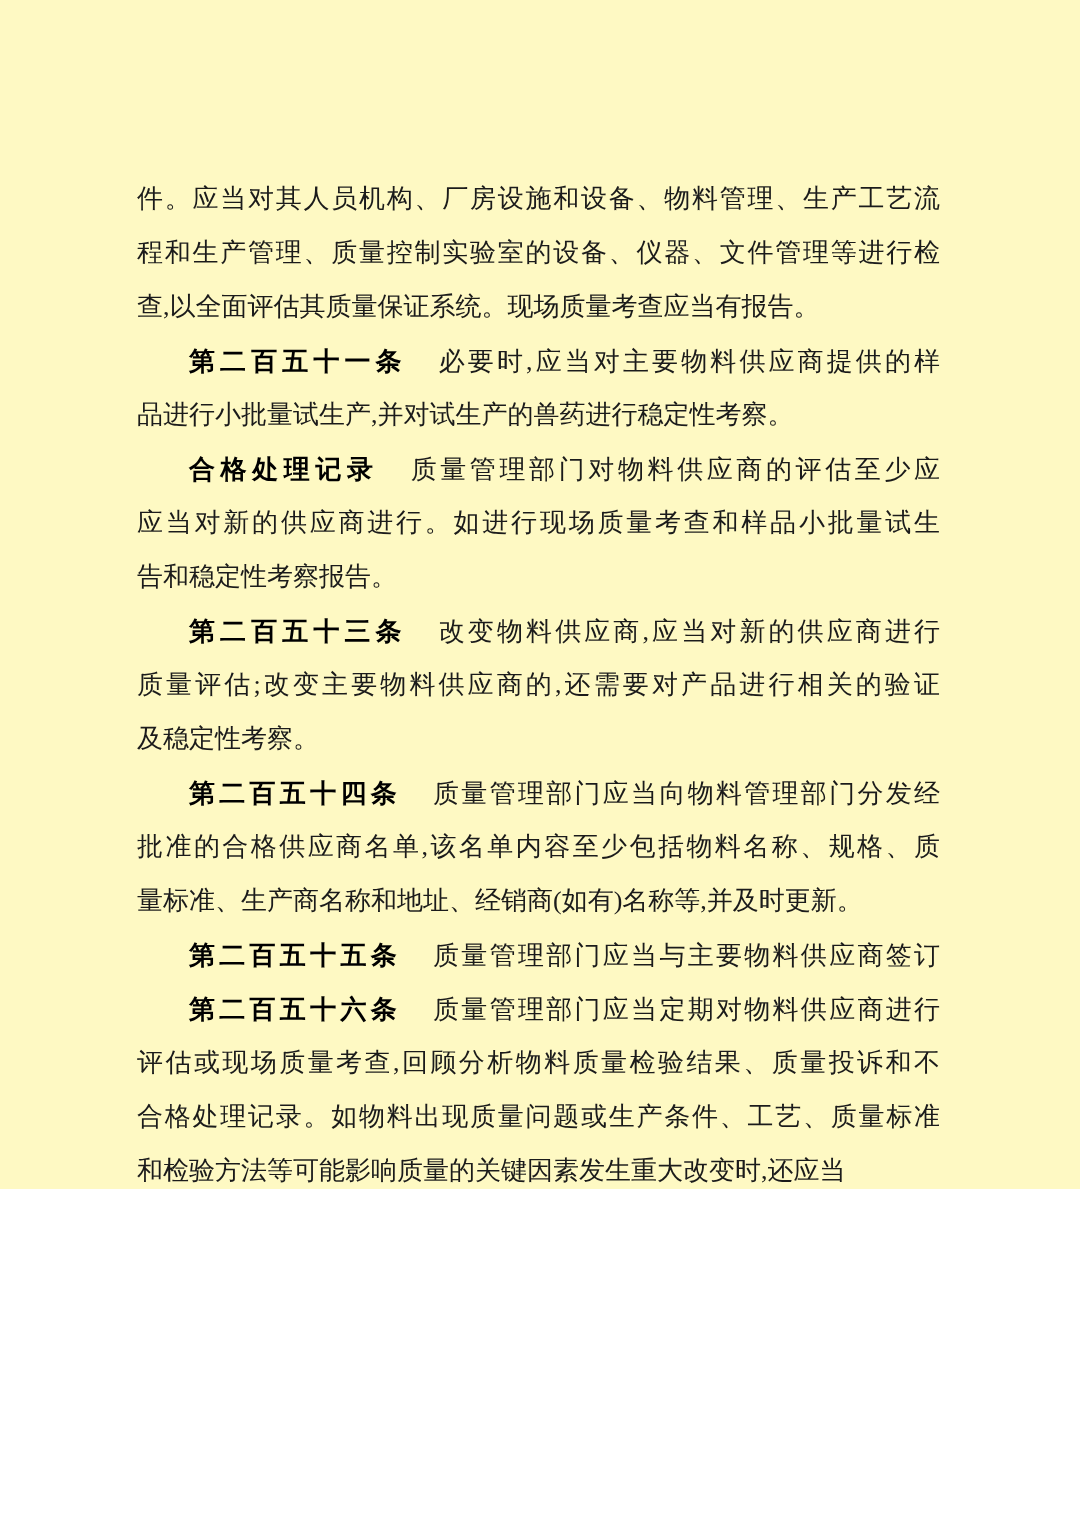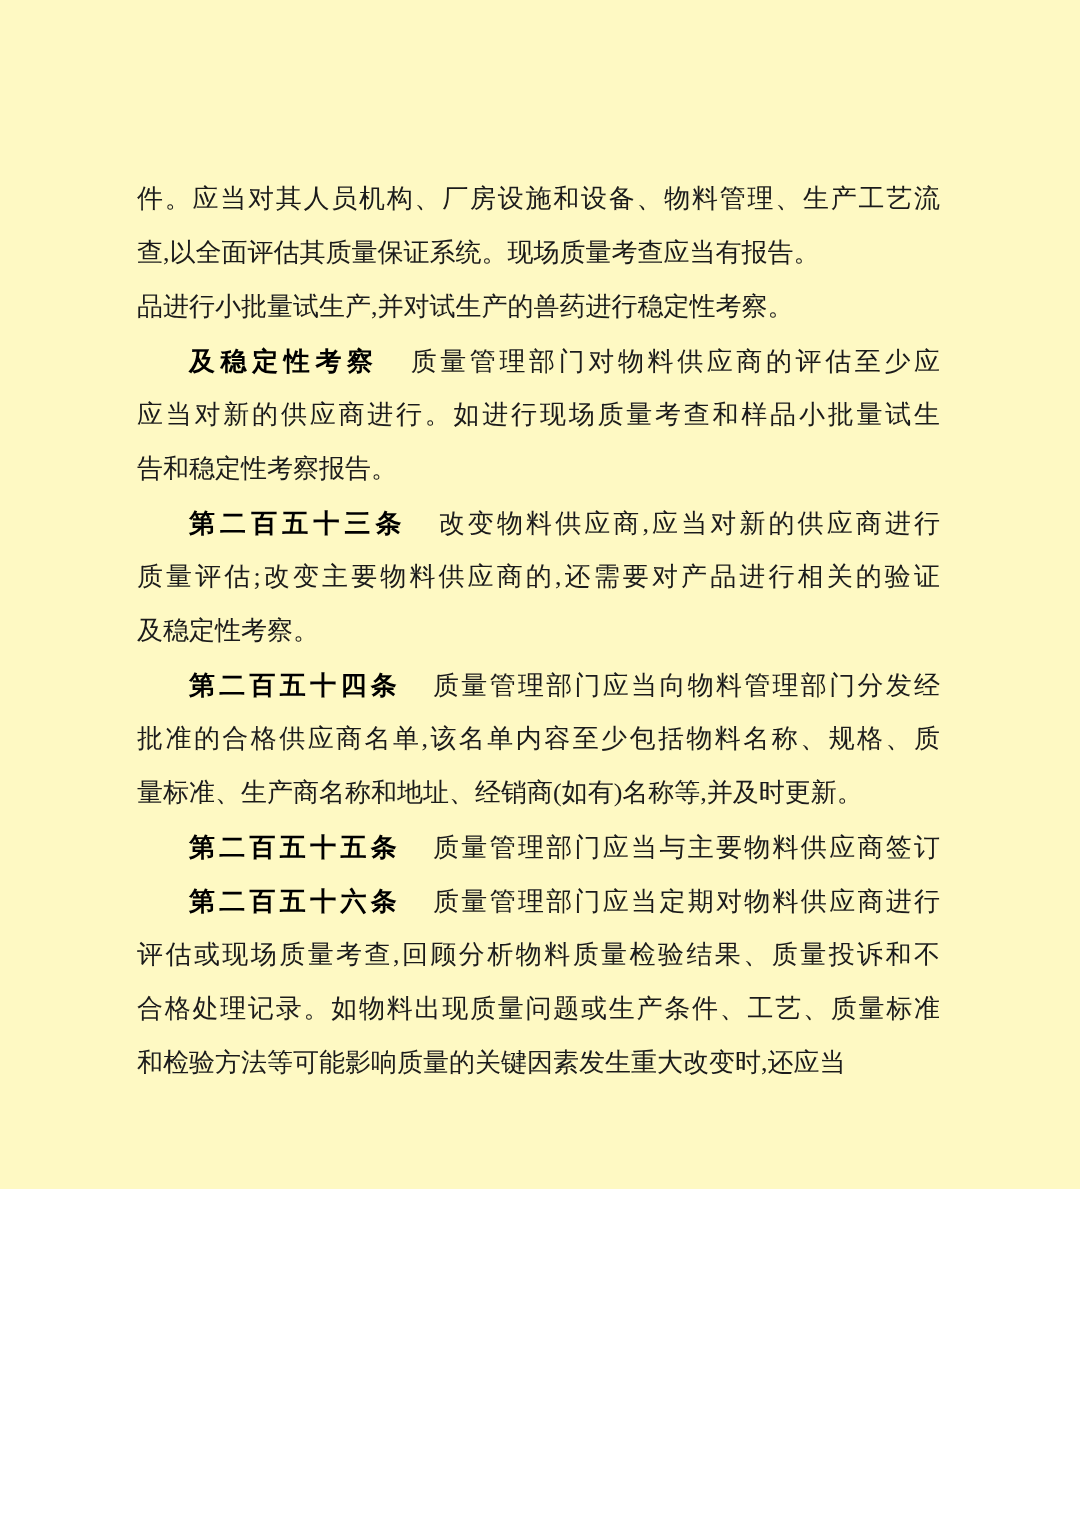--- a/index.html
+++ b/index.html
@@ -56,23 +56,25 @@
     color: #111111;
     font-family: "Liberation Serif", "DejaVu Serif", serif;
   }
 </style>
 </head>
 <body>
 
 <div class="page">
   <div class="text-block">
       <div class="line">件。应当对其人员机构、厂房设施和设备、物料管理、生产工艺流</div>
+      <div class="line">程和生产管理、质量控制实验室的设备、仪器、文件管理等进行检</div>
       <div class="line para-end">查,以全面评估其质量保证系统。现场质量考查应当有报告。</div>
+      <div class="line indent"><span class="art">第二百五十一条</span>必要时,应当对主要物料供应商提供的样</div>
       <div class="line para-end">品进行小批量试生产,并对试生产的兽药进行稳定性考察。</div>
-      <div class="line indent"><span class="art">及稳定性考察</span>质量管理部门对物料供应商的评估至少应</div>
+      <div class="line indent"><span class="art">合格处理记录</span>质量管理部门对物料供应商的评估至少应</div>
       <div class="line">应当对新的供应商进行。如进行现场质量考查和样品小批量试生</div>
       <div class="line para-end">告和稳定性考察报告。</div>
       <div class="line indent"><span class="art">第二百五十三条</span>改变物料供应商,应当对新的供应商进行</div>
       <div class="line">质量评估;改变主要物料供应商的,还需要对产品进行相关的验证</div>
       <div class="line para-end">及稳定性考察。</div>
       <div class="line indent"><span class="art">第二百五十四条</span>质量管理部门应当向物料管理部门分发经</div>
       <div class="line">批准的合格供应商名单,该名单内容至少包括物料名称、规格、质</div>
       <div class="line para-end">量标准、生产商名称和地址、经销商(如有)名称等,并及时更新。</div>
       <div class="line indent"><span class="art">第二百五十五条</span>质量管理部门应当与主要物料供应商签订</div>
       <div class="line indent"><span class="art">第二百五十六条</span>质量管理部门应当定期对物料供应商进行</div>

